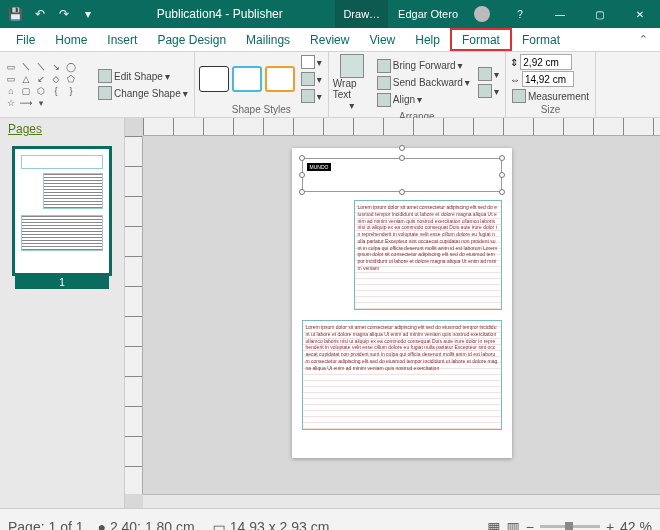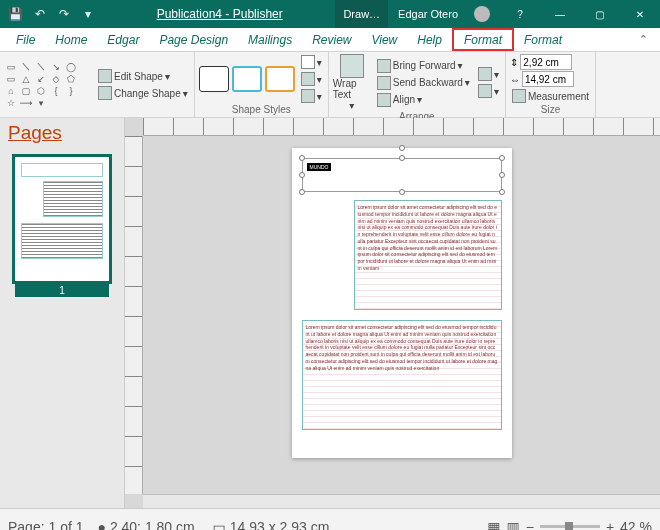--- a/index.html
+++ b/index.html
@@ -1,29 +1,29 @@
 <!DOCTYPE html>
 <html><head>
 <meta charset="utf-8">
 <style>
 * { margin: 0; padding: 0; box-sizing: border-box; font-family: "Segoe UI", sans-serif; }
 body { background: #fff; width: 660px; height: 530px; overflow: hidden; font-size: 11px; }
 
 .titlebar { height: 28px; background: #0a6b5f; color: #fff; display: flex; align-items: center; }
 .titlebar .qat { display: flex; align-items: center; gap: 4px; padding: 0 6px; }
 .titlebar .qat span { width: 20px; height: 20px; display: flex; align-items: center; justify-content: center; font-size: 12px; opacity: .9; }
-.titlebar .doc { flex: 1; text-align: center; font-size: 12px; text-decoration: underline; }
+.titlebar .doc { flex: 1; text-align: center; font-size: 12px; }
 .titlebar .context { background: #0c5a50; padding: 0 8px; height: 100%; display: flex; align-items: center; font-size: 11px; }
 .titlebar .user { padding: 0 10px; font-size: 11px; display: flex; align-items: center; gap: 16px; }
 .titlebar .user .avatar { width: 16px; height: 16px; border-radius: 50%; background: #bbb; }
 .titlebar .winbtns { display: flex; }
 .titlebar .winbtns span { width: 40px; height: 28px; display: flex; align-items: center; justify-content: center; font-size: 10px; }
 
 .tabs { height: 24px; background: #fff; display: flex; align-items: center; padding: 0 6px; border-bottom: 1px solid #d4d4d4; }
-.tabs .tab { padding: 0 10px; height: 100%; display: flex; align-items: center; color: #0a6b5f; font-size: 12px; cursor: pointer; position: relative; font-style: italic; }
+.tabs .tab { padding: 0 10px; height: 100%; display: flex; align-items: center; color: #0a6b5f; font-size: 12px; cursor: pointer; position: relative; }
 .tabs .hl { border: 2px solid #e03030; }
 .tabs .collapse { margin-left: auto; color: #666; padding: 0 6px; }
 
 .ribbon { height: 66px; background: #f3f3f3; border-bottom: 1px solid #d4d4d4; display: flex; }
 .group { border-right: 1px solid #d4d4d4; display: flex; flex-direction: column; padding: 2px 4px; }
 .group .content { flex: 1; display: flex; align-items: center; gap: 4px; }
 .group .lbl { text-align: center; font-size: 10px; color: #666; height: 12px; }
 .shapegal { display: flex; flex-wrap: wrap; width: 88px; gap: 1px; }
 .shapegal span { width: 14px; height: 11px; display: flex; align-items: center; justify-content: center; color: #555; font-size: 9px; }
 .smbtn { display: flex; align-items: center; gap: 2px; font-size: 10px; color: #444; padding: 1px 2px; }
@@ -33,21 +33,21 @@
 .stylegal .sw1 { background: #fff; border: 1px solid #333; }
 .stylegal .sw2 { background: #fff; border: 2px solid #4bb8d8; }
 .stylegal .sw3 { background: #fff; border: 2px solid #e8a030; }
 .vbtns { display: flex; flex-direction: column; gap: 1px; }
 .bigbtn { display: flex; flex-direction: column; align-items: center; justify-content: center; width: 38px; font-size: 10px; color: #444; }
 .bigbtn .bic { width: 24px; height: 24px; background: #d0e0dc; border: 1px solid #888; }
 .input { width: 52px; height: 16px; background: #fff; border: 1px solid #aaa; font-size: 10px; padding: 0 2px; display: flex; align-items: center; }
 
 .workspace { display: flex; height: 390px; }
 .pagespane { width: 125px; background: #e8e8e8; border-right: 1px solid #ccc; display: flex; flex-direction: column; }
-.pagespane .hdr { padding: 4px 8px; color: #c2410c; font-size: 19px; text-decoration: underline; }
+.pagespane .hdr { padding: 4px 8px; color: #4d7c0f; font-size: 12px; text-decoration: underline; }
 .thumb { margin: 6px auto; width: 100px; height: 130px; background: #fff; border: 3px solid #0a6b5f; position: relative; padding: 6px; }
 .thumb .sec { border: 1px solid #9cc; margin-bottom: 4px; }
 .thumb .lines { background: repeating-linear-gradient(#888 0 1px, transparent 1px 3px); }
 .thumb .num { position: absolute; bottom: -16px; left: 0; right: 0; text-align: center; background: #0a6b5f; color: #fff; font-size: 10px; padding: 1px; }
 
 .canvas { flex: 1; background: #d8d8d8; position: relative; display: flex; flex-direction: column; }
 .rulerh { height: 18px; background: #f0f0f0; border-bottom: 1px solid #aaa; margin-left: 18px; background-image: repeating-linear-gradient(90deg,#888 0 1px,transparent 1px 30px); }
 .canvasbody { flex: 1; display: flex; }
 .rulerv { width: 18px; background: #f0f0f0; border-right: 1px solid #aaa; background-image: repeating-linear-gradient(#888 0 1px,transparent 1px 30px); }
 .scroll { flex: 1; overflow: hidden; position: relative; display: flex; justify-content: center; padding-top: 12px; }
@@ -90,21 +90,21 @@
     <span>?</span>
     <span>—</span>
     <span>▢</span>
     <span>✕</span>
   </div>
 </div>
 
 <div class="tabs">
   <div class="tab">File</div>
   <div class="tab">Home</div>
-  <div class="tab">Edgar</div>
+  <div class="tab">Insert</div>
   <div class="tab">Page Design</div>
   <div class="tab">Mailings</div>
   <div class="tab">Review</div>
   <div class="tab">View</div>
   <div class="tab">Help</div>
   <div class="tab hl">Format</div>
   <div class="tab">Format</div>
   <div class="collapse">⌃</div>
 </div>
 

